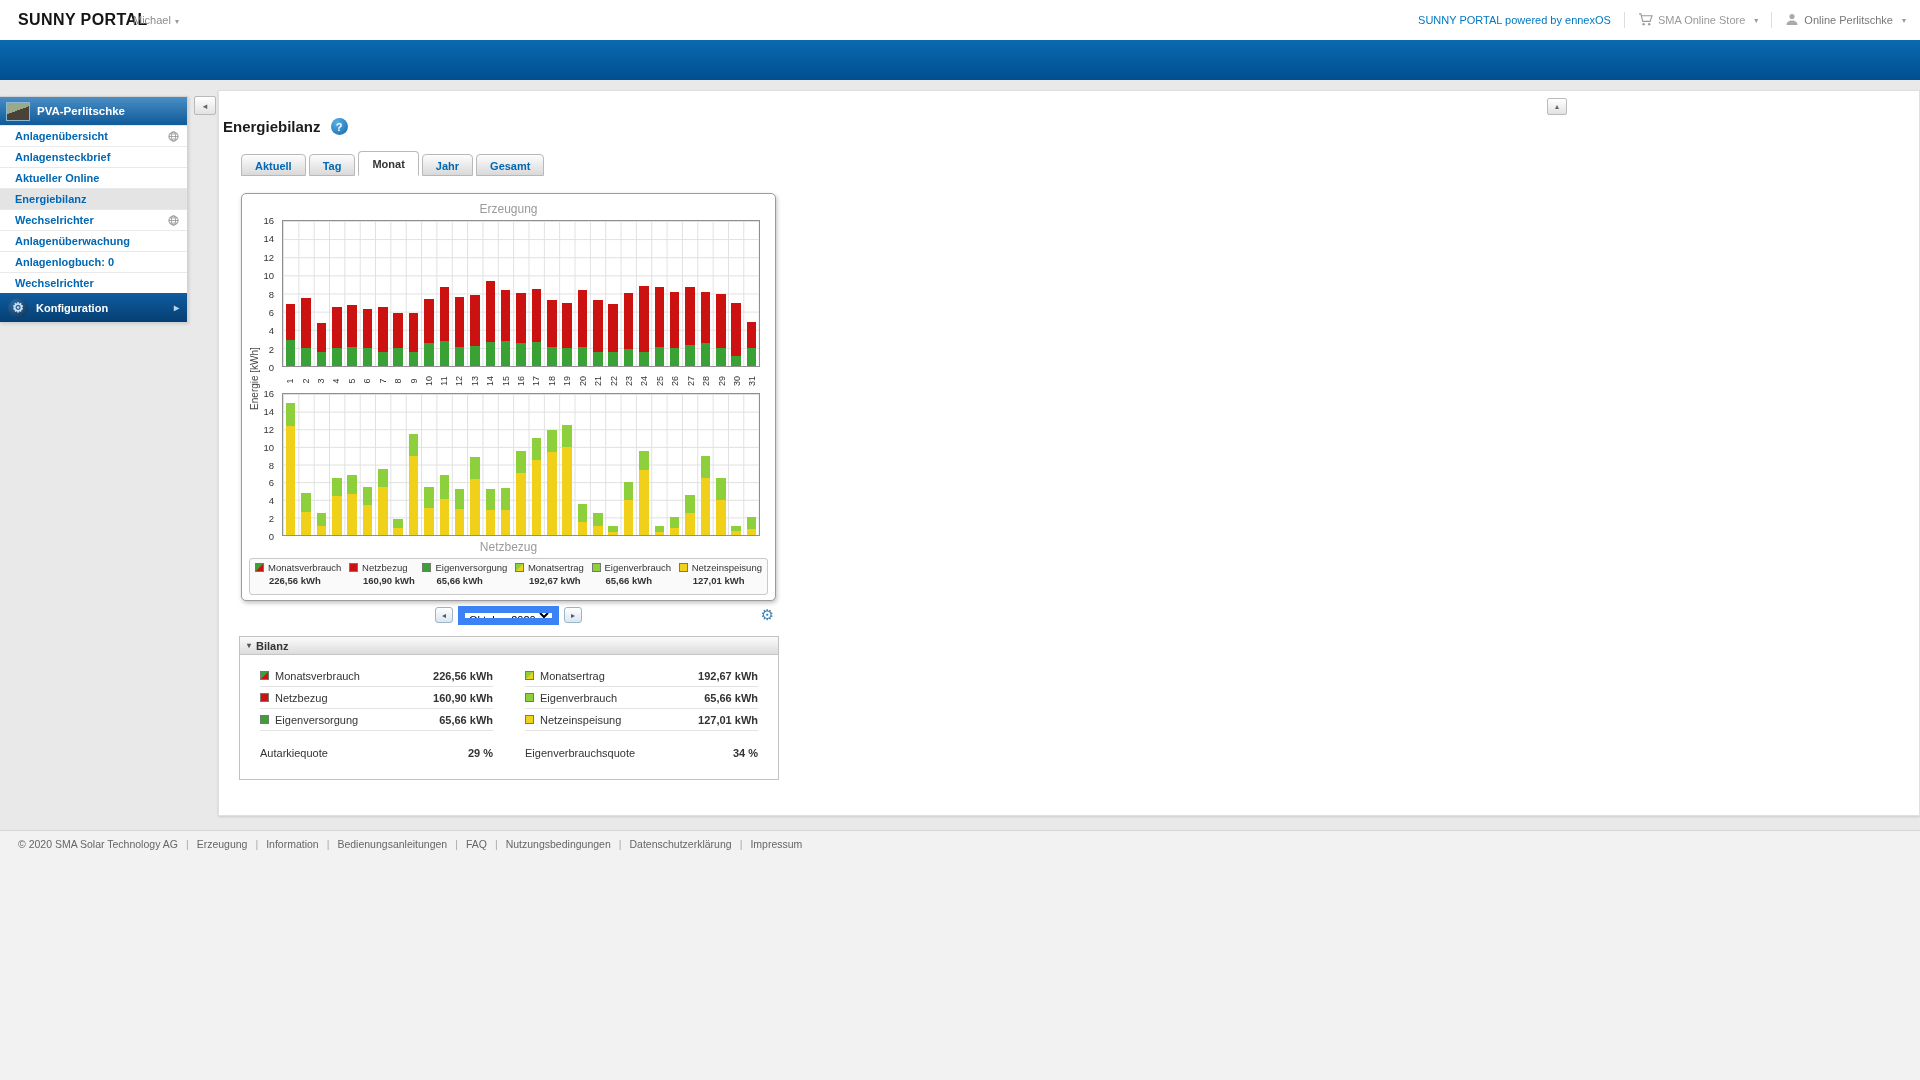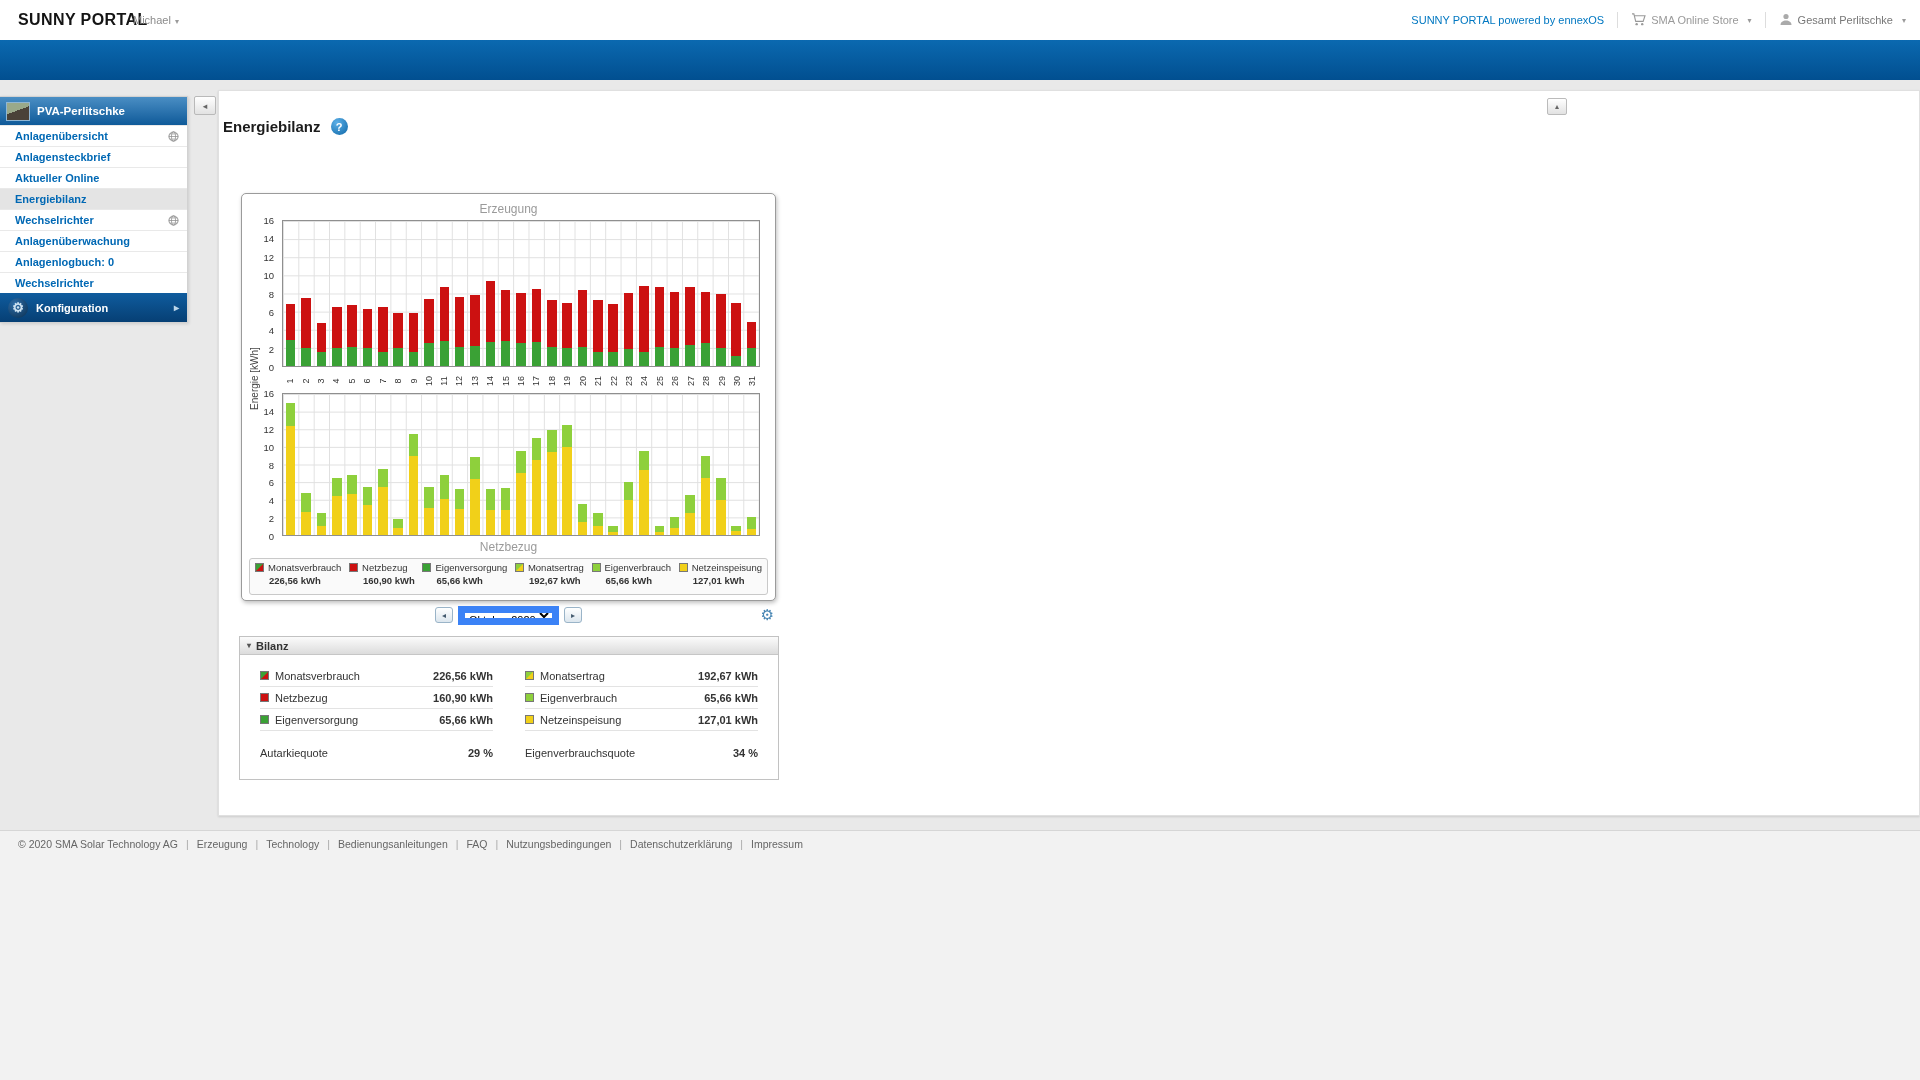--- a/index.html
+++ b/index.html
@@ -116,21 +116,21 @@
           </svg></span>
       <span>SMA Online Store</span>
       <span class="caret">▾</span>
     </div>
     <span class="divider-v"></span>
     <div class="usermenu">
       <span><svg width="14" height="14" viewBox="0 0 14 14">
             <circle cx="7" cy="4.5" r="2.6" fill="#aaa"></circle>
             <path d="M1.5 13c0-3 2.5-4.6 5.5-4.6s5.5 1.6 5.5 4.6z" fill="#aaa"></path>
           </svg></span>
-      <span>Gesamt Perlitschke</span>
+      <span>Online Perlitschke</span>
       <span class="caret">▾</span>
     </div>
   </div>
 </header>
 
 <div class="bluebar"></div>
 
 <aside class="sidebar">
   <div class="side-head">
     <span class="thumb"></span>
@@ -186,20 +186,27 @@
 <div class="collapse-btn">◂</div>
 
 <main class="content">
   <div class="scrolltop">▴</div>
 
   <div class="page-title">
     <span>Energiebilanz</span>
     <span class="help-icon">?</span>
   </div>
 
+  <div class="tabs" id="tabs">
+      <div class="tab">Aktuell</div>
+      <div class="tab">Tag</div>
+      <div class="tab active">Monat</div>
+      <div class="tab">Jahr</div>
+      <div class="tab">Gesamt</div>
+    </div>
 
   <section class="chart-box">
     <div class="chart-title top">Erzeugung</div>
     <div class="yaxis" id="yaxis-0">
         <div class="ytick" style="top: 0%;">16</div>
         <div class="ytick" style="top: 12.5%;">14</div>
         <div class="ytick" style="top: 25%;">12</div>
         <div class="ytick" style="top: 37.5%;">10</div>
         <div class="ytick" style="top: 50%;">8</div>
         <div class="ytick" style="top: 62.5%;">6</div>
@@ -671,21 +678,21 @@
     </div>
   </section>
 </main>
 
 <footer class="footer">
   <div class="footer-line" id="footer-line">
     <span>© 2020 SMA Solar Technology AG</span>
   <span class="f-sep">|</span>
       <a class="f-link">Erzeugung</a>
       <span class="f-sep">|</span>
-      <a class="f-link">Technology</a>
+      <a class="f-link">Information</a>
       <span class="f-sep">|</span>
       <a class="f-link">Bedienungsanleitungen</a>
       <span class="f-sep">|</span>
       <a class="f-link">FAQ</a>
       <span class="f-sep">|</span>
       <a class="f-link">Nutzungsbedingungen</a>
       <span class="f-sep">|</span>
       <a class="f-link">Datenschutzerklärung</a>
       <span class="f-sep">|</span>
       <a class="f-link">Impressum</a>

